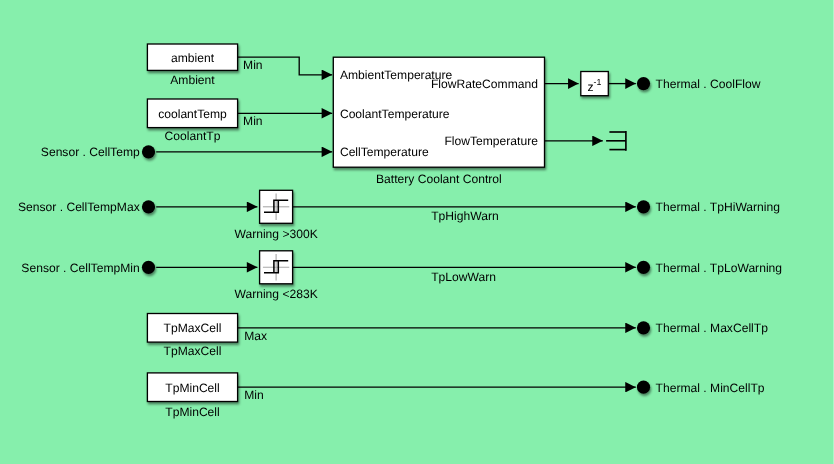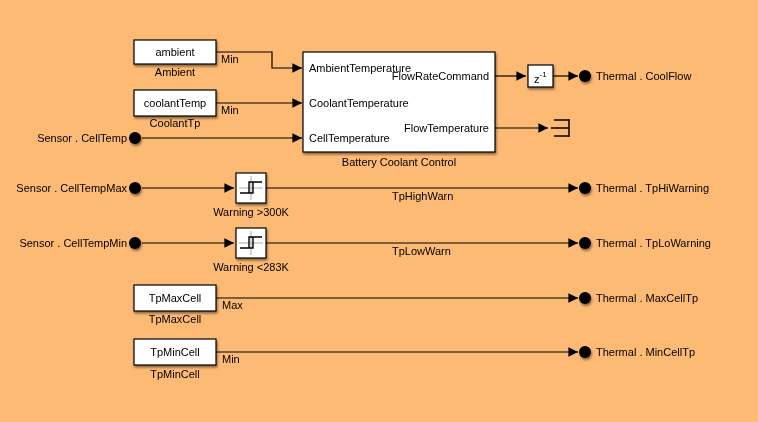--- a/index.html
+++ b/index.html
@@ -1,16 +1,16 @@
 <!DOCTYPE html>
 <html><head>
 <meta charset="utf-8">
 <style>
   html,body { margin:0; padding:0; background:#ffffff; }
-  .canvas-wrap { width:758px; height:422px; position:relative; background:#fdba74; }
+  .canvas-wrap { width:758px; height:422px; position:relative; background:#86efac; }
   svg text {
     font-family:"Liberation Sans", sans-serif;
     font-size:11px;
     fill:#000;
   }
   .mid  { text-anchor:middle; }
   .end  { text-anchor:end; }
   .blk  { fill:#ffffff; stroke:#000000; stroke-width:1.2; }
   .shadowed { filter: drop-shadow(1.5px 2px 1px rgba(0,0,0,0.45)); }
   .wire { stroke:#000000; stroke-width:1.2; fill:none; }

